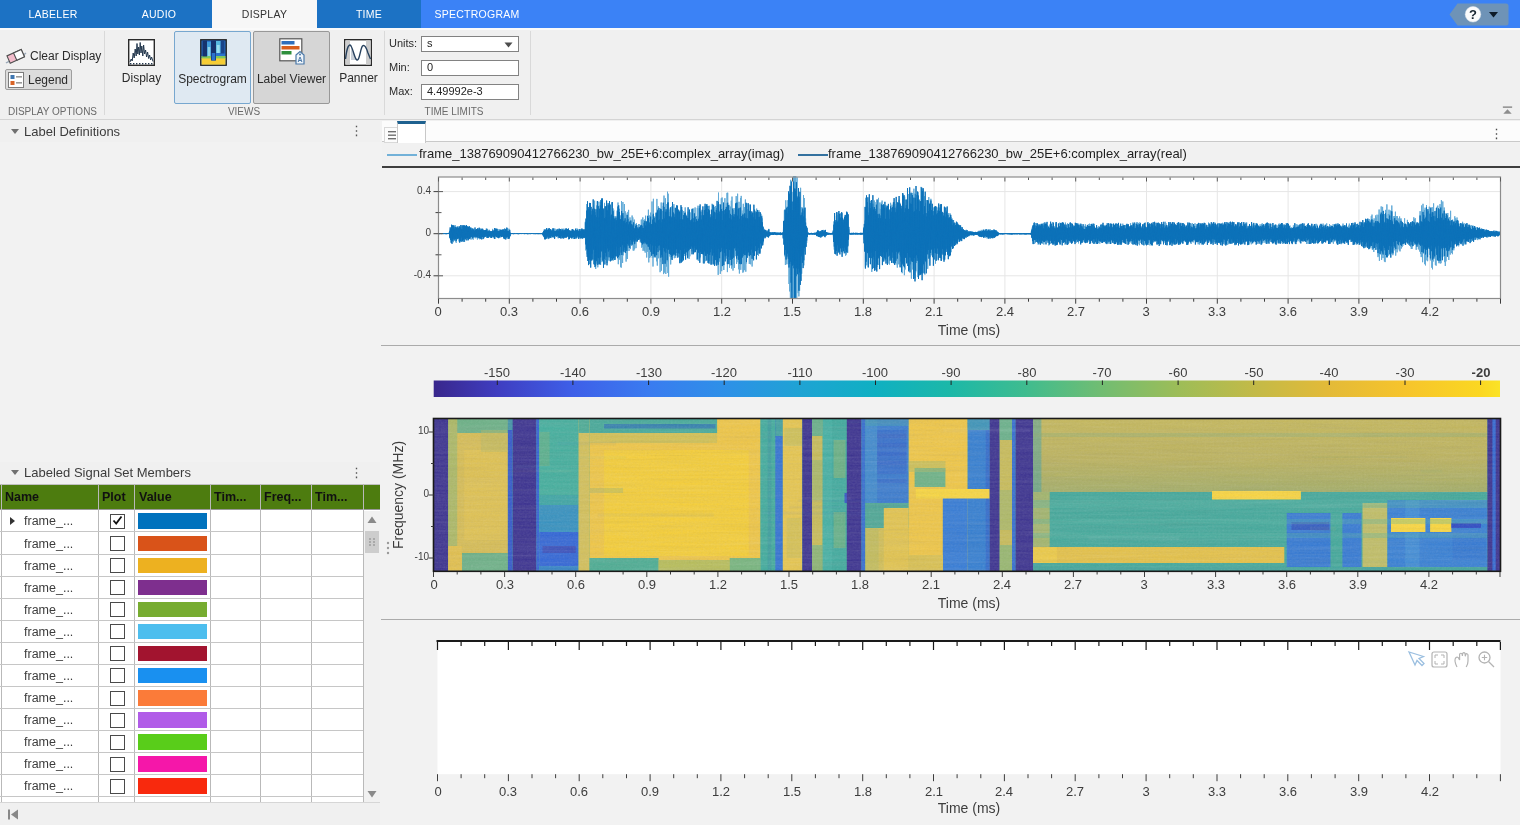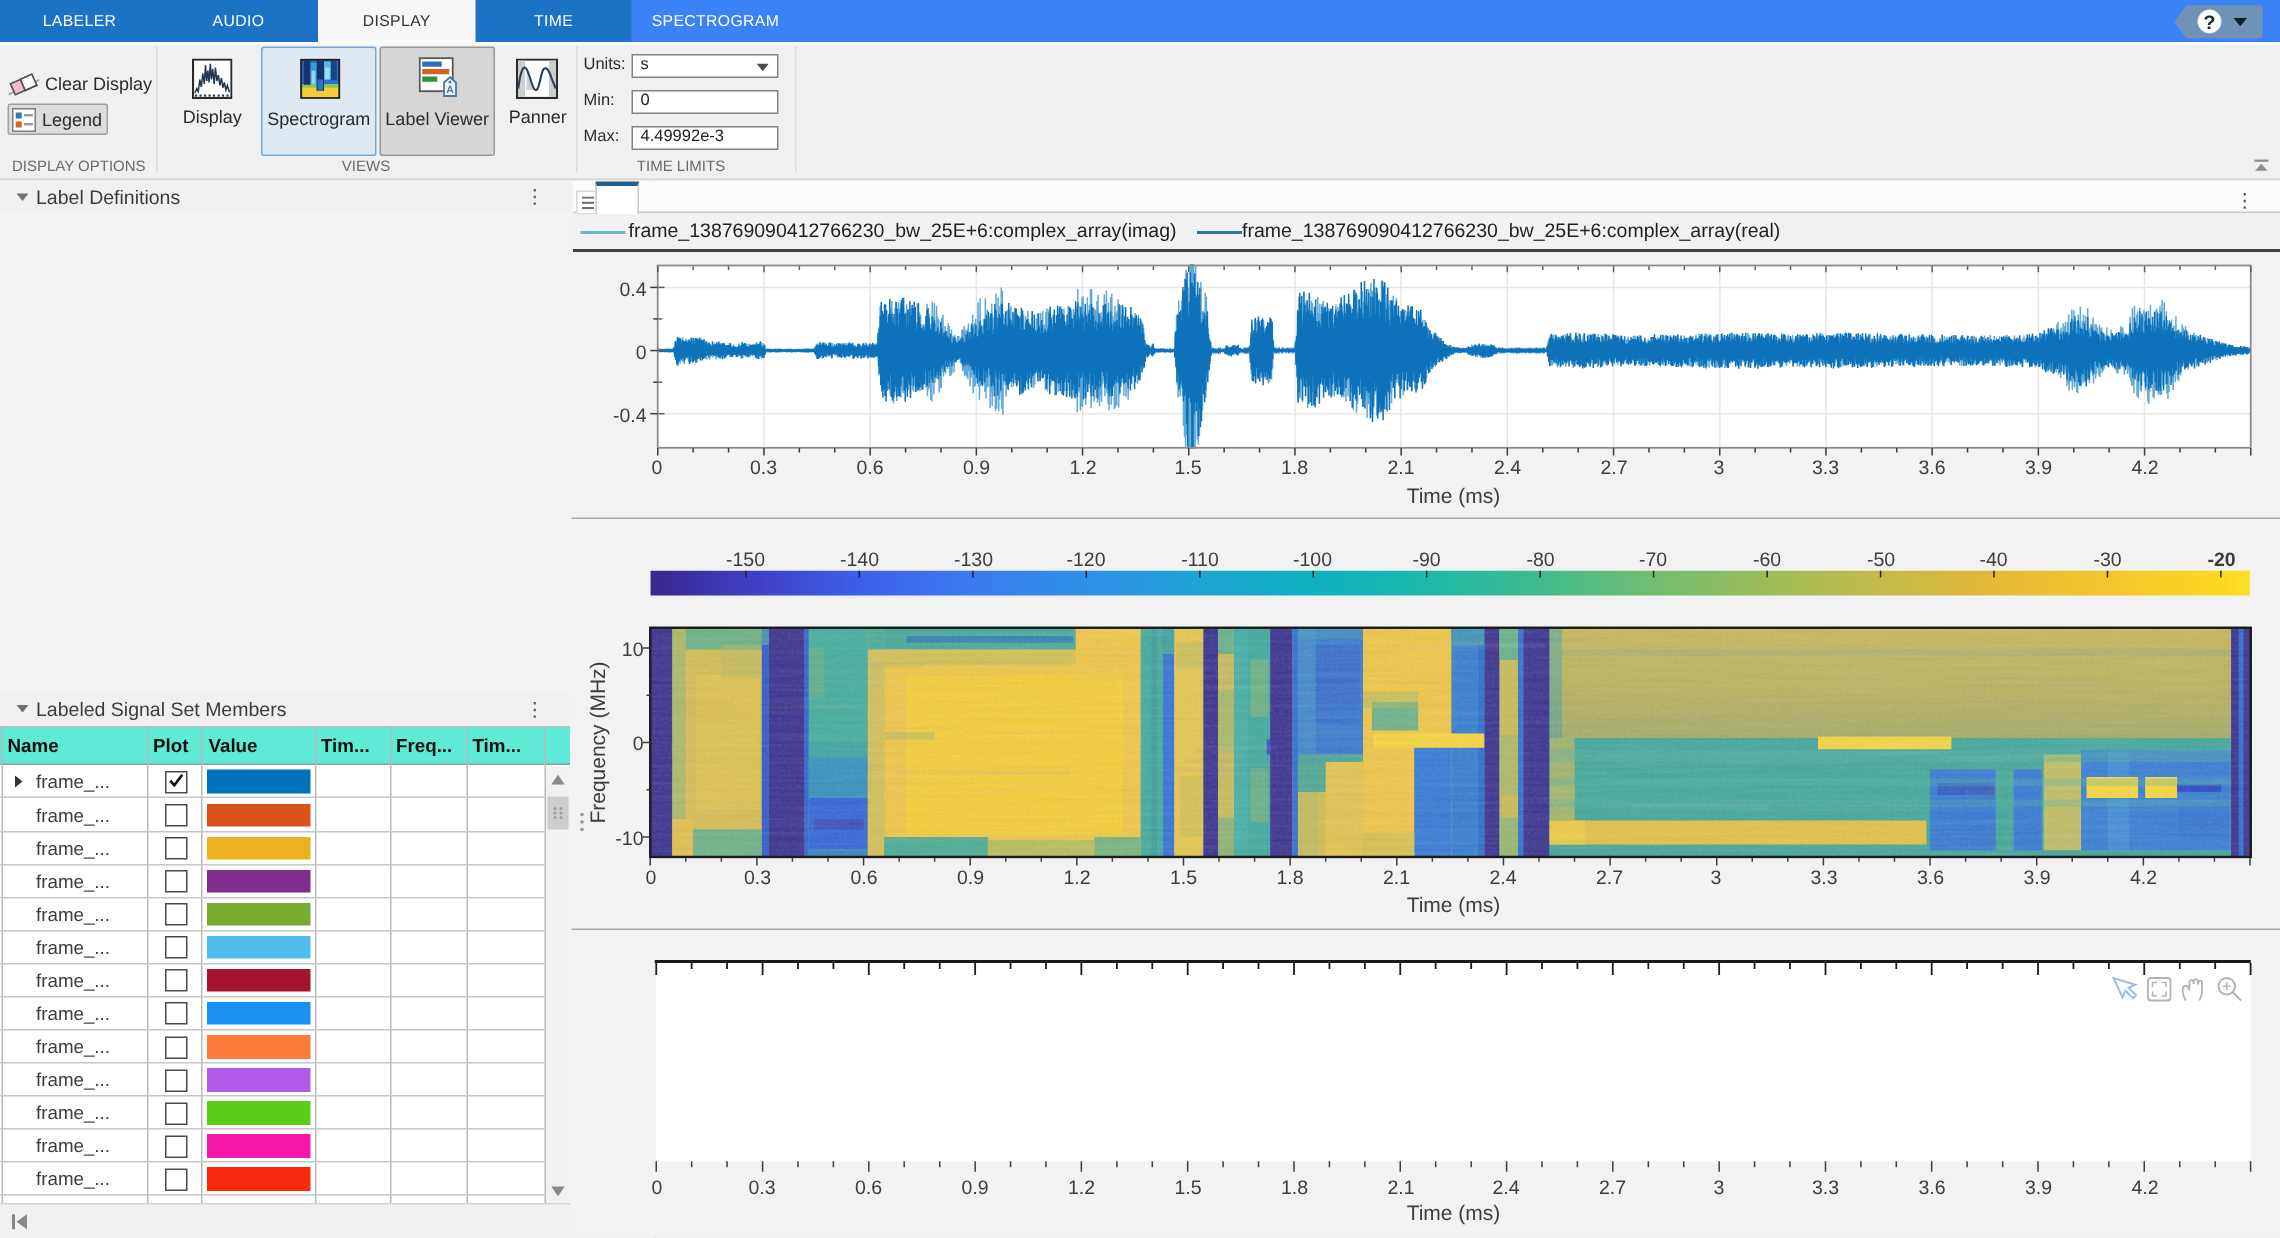--- a/index.html
+++ b/index.html
@@ -19,39 +19,39 @@
 .bigbtn .btxt { position:absolute; width:100%; top:40px; font-size:12px; color:#2b2b2b; }
 .smallinput { position:absolute; left:421px; width:98px; height:15.5px; background:#fff; border:1px solid #828282; font-size:11px; color:#222; padding-left:5px; line-height:13px; }
 .tslab { position:absolute; left:389px; font-size:11px; color:#2b2b2b; }
 
 #leftpanel { position:absolute; left:0; top:121px; width:437px; height:704px; background:#f2f2f2; border-right:1px solid #b5b5b5; }
 .phead { position:absolute; left:0; width:380px; height:21px; background:#f0f0f0; }
 .phead .ptitle { position:absolute; left:24px; top:3px; font-size:13px; color:#3c3c3c; }
 .ptri { position:absolute; left:11px; top:8px; width:0; height:0; border-left:4.5px solid transparent; border-right:4.5px solid transparent; border-top:5px solid #707070; }
 .pellip { position:absolute; right:17px; top:2px; color:#555; font-size:13px; letter-spacing:0; }
 #lsstable { position:absolute; left:0; top:363px; width:380px; height:318px; background:#fff; }
-.thead { position:absolute; left:0; top:0; width:380px; height:26px; background:#5eead4; border-top:1px solid #c0c0c0; border-bottom:1px solid #999;padding-left:25px; }
+.thead { position:absolute; left:0; top:0; width:380px; height:26px; background:#4d7c0f; border-top:1px solid #c0c0c0; border-bottom:1px solid #999;padding-left:25px; }
 .thead div { position:absolute; top:5px; font-weight:bold; font-size:12.5px; color:#111; }
 .tcol { position:absolute; top:0; width:1px; height:318px; background:#b9b9b9; }
 .trow { position:absolute; left:0; width:363px; height:22.07px; border-bottom:1px solid #c6c6c6; }
 .tname { position:absolute; left:24px; top:4px; font-size:12.5px; color:#3d3d3d; }
 .rowarrow { position:absolute; left:10px; top:7px; width:0; height:0; border-top:4px solid transparent; border-bottom:4px solid transparent; border-left:5.5px solid #333; }
 .tcheck { position:absolute; left:110px; top:3.5px; width:15px; height:15px; background:#fff; border:1px solid #4a4a4a; }
 .tswatch { position:absolute; left:138px; top:3px; width:68.5px; height:15.5px; }
 .xtl { position:absolute; width:60px; text-align:center; font-size:13px; color:#3d3d3d; }
 .cbl { position:absolute; width:50px; text-align:center; font-size:13px; color:#3d3d3d; }
 
 #main { position:absolute; left:382px; top:121px; width:1138px; height:704px; background:#f2f2f2; }
 #tabstrip2 { position:absolute; left:0; top:0; width:1138px; height:21px; background:#fcfcfc; border-bottom:1px solid #c9c9c9; }
 #legendstrip { position:absolute; left:0; top:22px; width:1138px; height:25px; background:#f1f1f1; border-bottom:2px solid #3f3f3f; }
 .legtxt { position:absolute; top:3px; font-size:13px; color:#1f1f1f; }
 .legline { position:absolute; top:10.5px; width:30px; height:2px; }
 #plots { position:absolute; left:-382px; top:-121px; width:1520px; height:825px; pointer-events:none; }
 .hsep { position:absolute; left:381px; width:1139px; height:1px; background:#ababab; }
-.ytl { position:absolute; width:46px; text-align:right; font-size:13px; color:#3d3d3d; }
+.ytl { position:absolute; width:46px; text-align:right; font-size:10px; color:#3d3d3d; }
 .axlab { position:absolute; font-size:14px; color:#3d3d3d; text-align:center; }
 </style></head>
 <body>
 <div id="app">
 
 <div id="tabbar">
   <div class="lightzone"></div>
   <div class="tab" style="left:0;width:106px;">LABELER</div>
   <div class="tab" style="left:106px;width:106px;">AUDIO</div>
   <div class="tab" id="tab-display" style="left:212px;width:105px;">DISPLAY</div>

